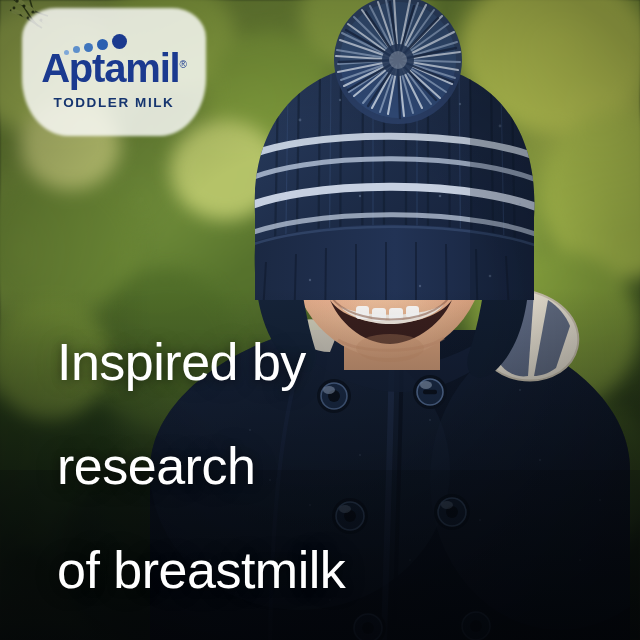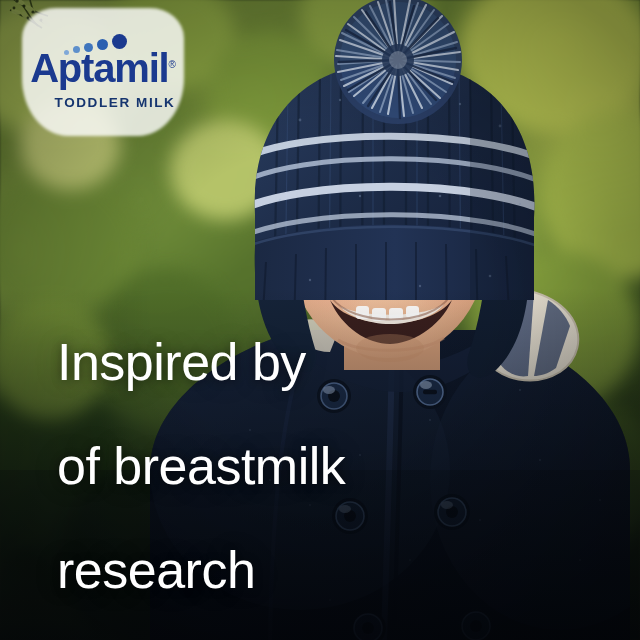--- a/index.html
+++ b/index.html
@@ -43,21 +43,21 @@
 
   
   .sprig { position:absolute; left:8px; top:-4px; width:86px; height:64px; opacity:.95; }
 
   
   .child { position:absolute; left:0; top:0; width:640px; height:640px; }
 
   
   .logo-wrap {
     position:absolute; left:22px; top:8px;
-    width:162px; height:128px;text-align:center;
+    width:184px; height:128px;text-align:center;
   }
   .logo-shield {
     position:absolute; inset:0;
     background:rgba(255,255,255,.80);
     border-radius:34px 34px 46px 46px / 30px 30px 58px 58px;
     filter:blur(1.5px);
   }
   .logo-inner { position:absolute; inset:0; }
   .logo-dots { position:absolute; left:42px; top:24px; width:90px; height:28px; }
   .dot { position:absolute; border-radius:50%; }
@@ -67,21 +67,21 @@
     font-weight:bold; font-size:40px; letter-spacing:-1.2px;
     color:#1b3a8f; white-space:nowrap; line-height:1;
   }
   .logo-word .reg {
     font-size:10px; vertical-align:super; font-weight:normal; letter-spacing:0;
   }
   .logo-sub {
     position:absolute; left:50%; top:88px; transform:translateX(-50%);
     font-family:"Liberation Sans", sans-serif;
     font-weight:bold; font-size:13.5px; letter-spacing:1.6px;
-    color:#16356f; white-space:nowrap; line-height:1;margin-left:12px;
+    color:#16356f; white-space:nowrap; line-height:1;
   }
 
   
   .headline {
     position:absolute; left:57px; bottom:38px;
     width:520px;
     color:#ffffff;
     text-shadow:0 1px 10px rgba(0,0,0,.45), 0 0 26px rgba(0,0,0,.30);
   }
   .hl-line {
@@ -488,17 +488,17 @@
         <span class="dot" style="left:33px; top:7px;  width:11px; height:11px; background:#2a5fb0;"></span>
         <span class="dot" style="left:48px; top:2px;  width:15px; height:15px; background:#1b3a8f;"></span>
       </div>
       <div class="logo-word"><span>Aptamil</span><span class="reg">®</span></div>
       <div class="logo-sub">TODDLER MILK</div>
     </div>
   </div>
 
   <div class="headline">
     <span class="hl-line light">Inspired by</span>
+    <span class="hl-line light">research</span>
     <span class="hl-line light">of breastmilk</span>
-    <span class="hl-line light">research</span>
   </div>
 
 </div>
 
 </body></html>

